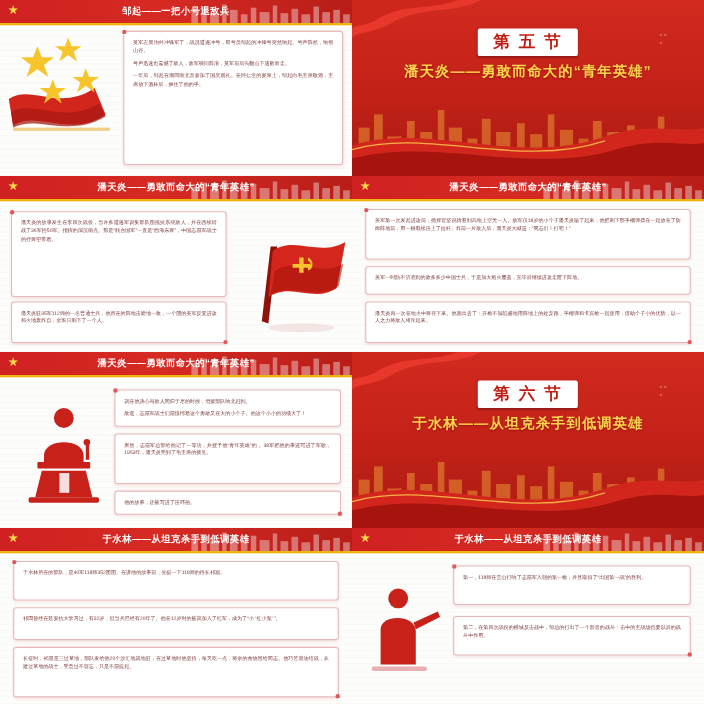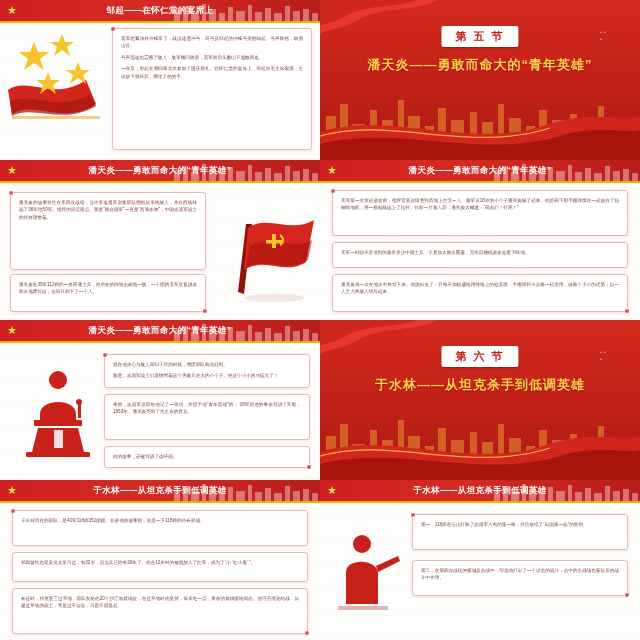--- a/index.html
+++ b/index.html
@@ -78,21 +78,21 @@
   }
   .sect .skyline-big{
     position:absolute;left:0;bottom:0;width:100%;height:74px;opacity:.85;
   }
   .sect .ribbon{
     position:absolute;left:0;bottom:0;width:100%;height:58px;
   }
   .sect .badge{
     position:absolute;top:26px;left:50%;transform:translateX(-50%);
     background:#fff;color:#c01c14;
-    font-size:11px;font-weight:bold;letter-spacing:2px;
+    font-size:15px;font-weight:bold;letter-spacing:2px;
     padding:3px 14px;border-radius:2px;
     box-shadow:0 1px 2px rgba(0,0,0,.25);
   }
   .sect .maintitle{
     position:absolute;top:56px;left:0;width:100%;
     text-align:center;color:#ffd34d;
     font-size:13px;font-weight:bold;letter-spacing:1px;
     text-shadow:0 1px 2px rgba(120,10,10,.6);
   }
   .sect .topflag{
@@ -128,21 +128,21 @@
         <rect x="78" y="5" width="4" height="16" fill="#fff"></rect>
           <rect x="85" y="12" width="7" height="9" fill="#fff"></rect>
         <rect x="95" y="8" width="6" height="13" fill="#fff"></rect>
           <rect x="104" y="13" width="8" height="8" fill="#fff"></rect>
         <rect x="115" y="6" width="5" height="15" fill="#fff"></rect>
           <rect x="123" y="11" width="7" height="10" fill="#fff"></rect>
         <rect x="133" y="9" width="6" height="12" fill="#fff"></rect>
           <rect x="142" y="13" width="6" height="8" fill="#fff"></rect>
       </svg>
       <span class="star">★</span>
-      <div class="ttl">邹起——在怀仁堂的宴席上</div>
+      <div class="ttl">邹起——一把小号退敌兵</div>
     </div>
     <div class="underline"></div>
     <div class="page-bg-lines"></div>
 
     <svg class="flagart" viewBox="0 0 104 110">
       <path d="M4 62 C24 48, 50 74, 82 52 L92 76 C60 98, 30 72, 8 86 Z" fill="#d2261d"></path>
       <path d="M6 74 C28 62, 52 86, 86 66 L92 78 C58 98, 30 76, 8 88 Z" fill="#a81812" opacity=".75"></path>
       <g fill="#f7c52b">
         <polygon points="30,14 34,24 45,24 36,31 40,42 30,35 20,42 24,31 15,24 26,24"></polygon>
         <polygon points="58,6 61,14 70,14 63,19 66,28 58,22 50,28 53,19 46,14 55,14"></polygon>

